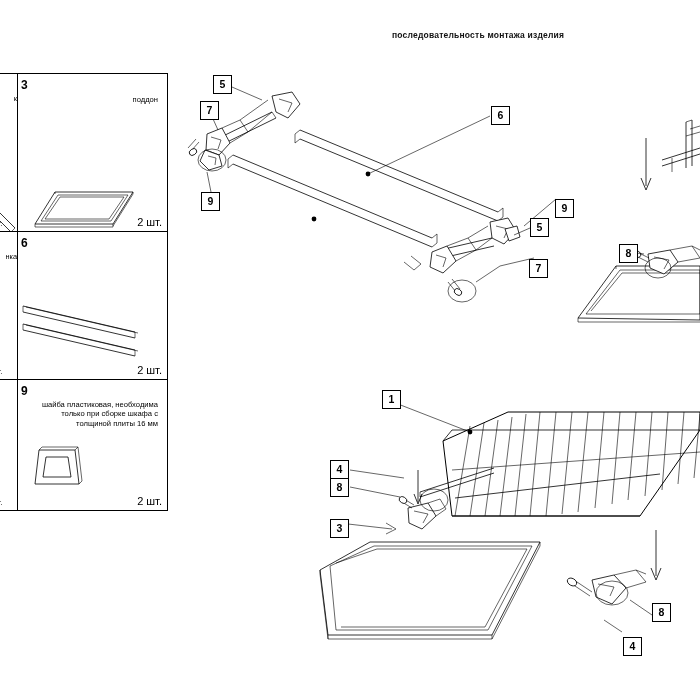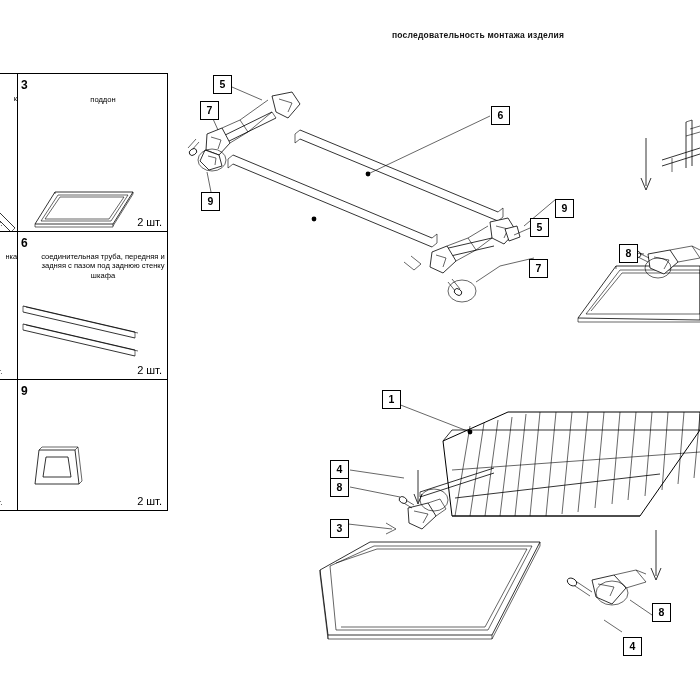--- a/index.html
+++ b/index.html
@@ -45,25 +45,25 @@
   }
   .pnum{
     position:absolute;
     left:32px; top:4px;
     font-size:12px;
     font-weight:bold;
     color:#000;
   }
   .pdesc{
     position:absolute;
-    left:30px; right:0; top:20px;
+    left:30px; right:9px; top:20px;
     font-size:7.6px;
     line-height:9.4px;
     color:#000;
-    text-align:center;
+    text-align:right;
     padding-left:20px;
   }
   .pdesc.single{top:21px;}
   .pqty{
     position:absolute;
     right:5px; bottom:3px;
     font-size:11px;
     color:#000;
   }
   .pqty-left{
@@ -137,21 +137,20 @@
           <path class="ln-thin" d="M2 138 L6 134"></path>
           <path class="ln-thin" d="M22 158 L26 154"></path>
           <ellipse cx="4" cy="136" rx="3" ry="2" class="fill-w"></ellipse>
         </g>
       </svg>
     </div>
 
     <div class="part-row" style="height:148px;">
       <div class="divider"></div>
       <div class="pnum">6</div>
-      <div class="pdesc">соединительная труба, передняя и задняя с пазом под заднюю стенку шкафа</div>
       <div class="pqty">2 шт.</div>
       <div class="ptext-left">нка</div>
       <div class="pqty-left">шт.</div>
 
       <svg class="art" width="180" height="148">
         <g>
           <path class="ln" d="M34 74 L146 100"></path>
           <path class="ln" d="M34 80 L146 106"></path>
           <path class="ln-thin" d="M34 74 L34 80"></path>
           <path class="ln-thin" d="M146 100 L146 106"></path>
@@ -163,20 +162,21 @@
           <path class="ln-thin" d="M34 92 L34 98"></path>
           <path class="ln-thin" d="M146 118 L146 124"></path>
           <path class="ln-thin" d="M37 93 L149 119"></path>
         </g>
       </svg>
     </div>
 
     <div class="part-row" style="height:130px;">
       <div class="divider"></div>
       <div class="pnum">9</div>
+      <div class="pdesc">шайба пластиковая, необходима только при сборке шкафа с толщиной плиты 16 мм</div>
       <div class="pqty">2 шт.</div>
       <div class="pqty-left">шт.</div>
 
       <svg class="art" width="180" height="130">
         <path class="fill-w" d="M50 70 L86 70 L90 104 L46 104 Z"></path>
         <path class="fill-w" d="M57 77 L79 77 L82 97 L54 97 Z" fill="#ffffff"></path>
         <path class="ln-thin" d="M50 70 L53 67 L89 67 L86 70"></path>
         <path class="ln-thin" d="M89 67 L93 101 L90 104"></path>
       </svg>
     </div>

